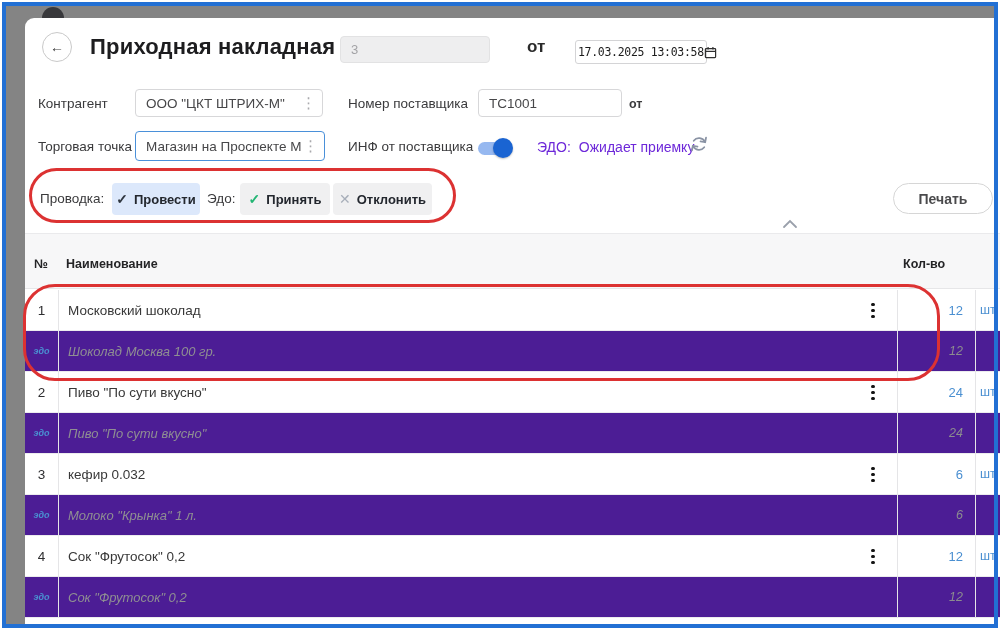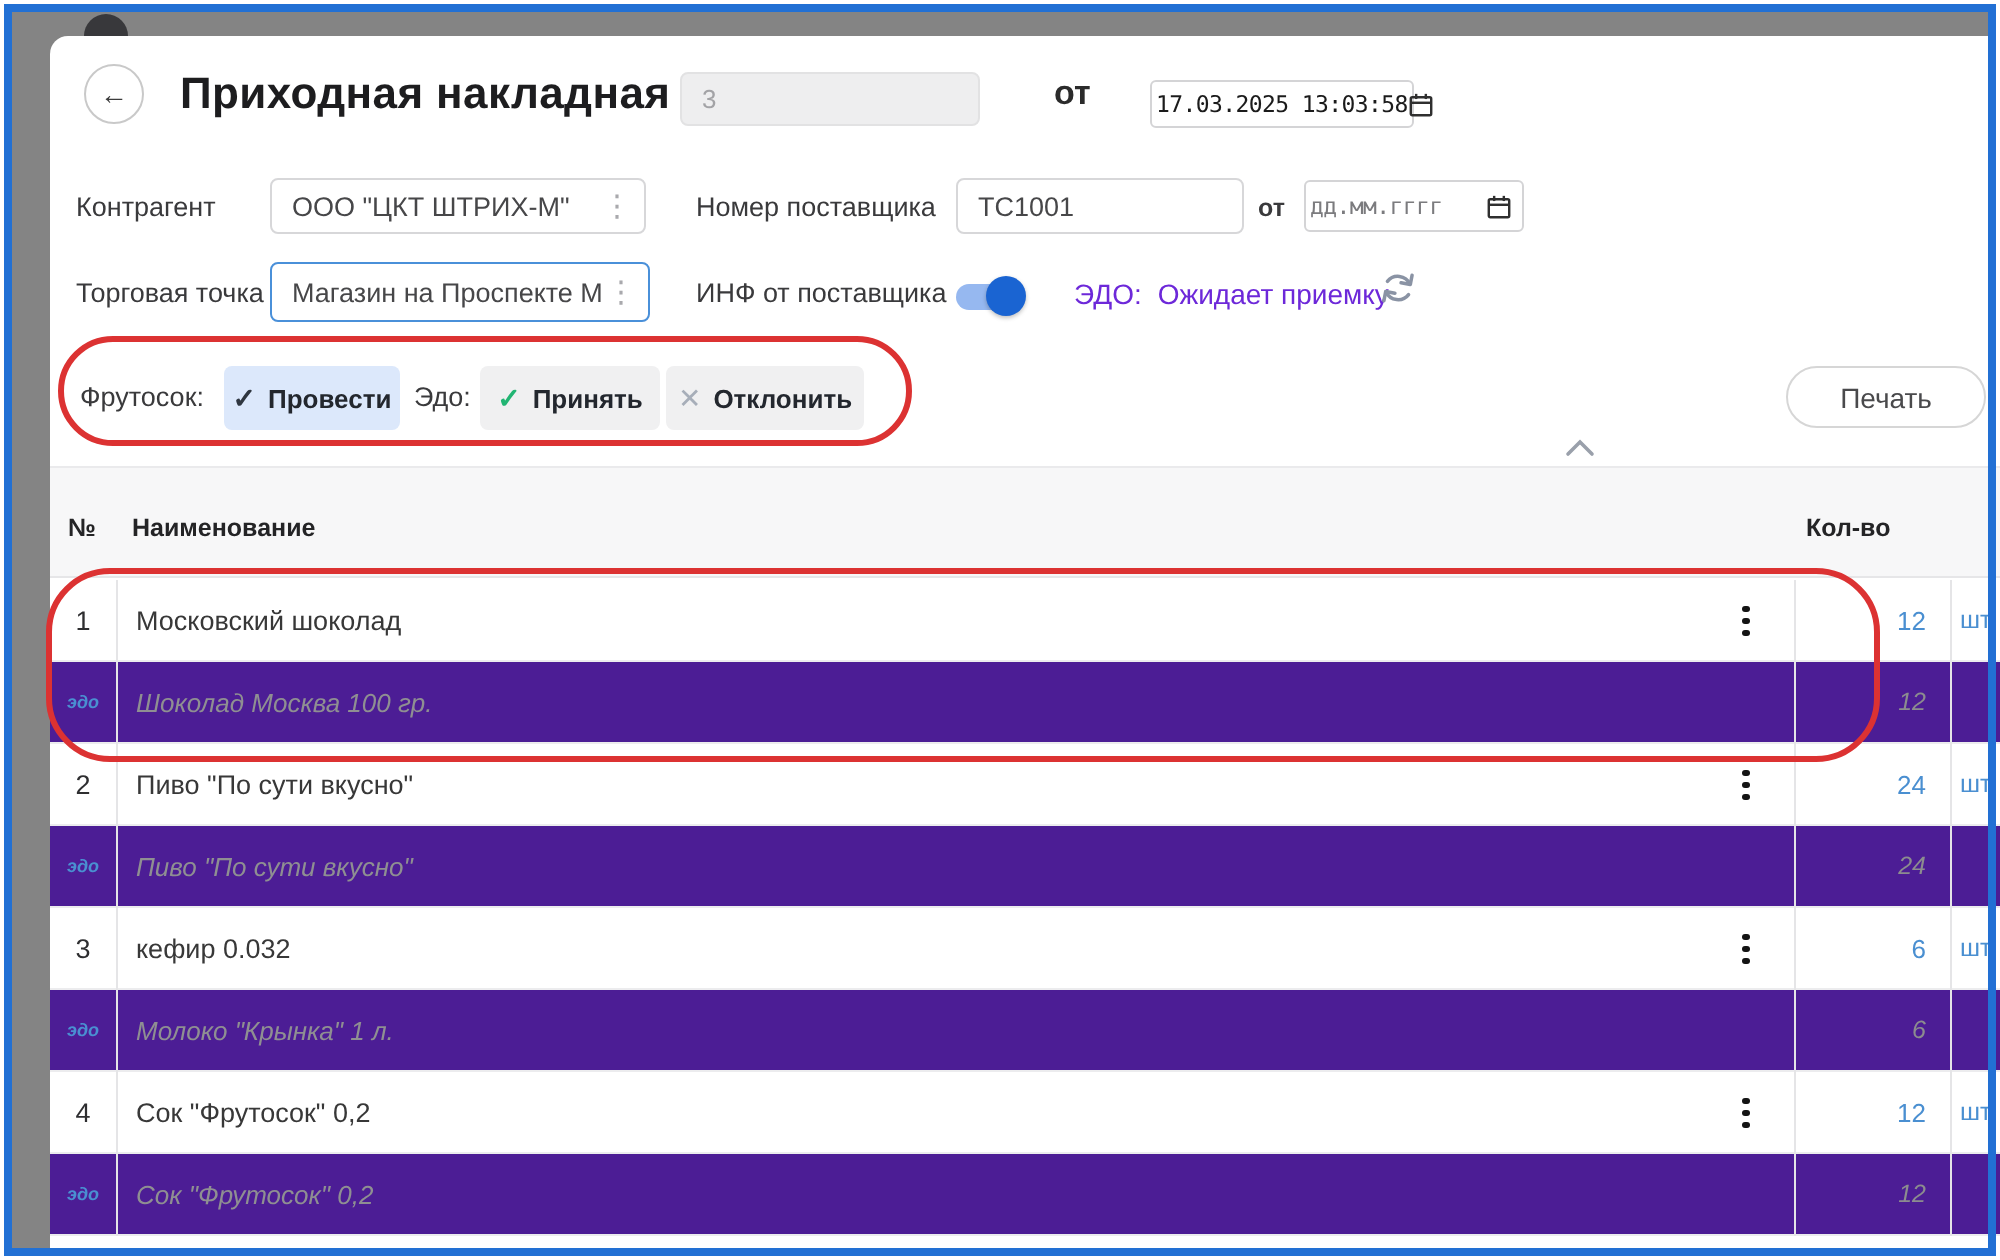--- a/index.html
+++ b/index.html
@@ -38,21 +38,21 @@
   
   .act-lbl { position:absolute; font-size:13.5px; color:#3a3a3c; }
   .btn { position:absolute; height:32px; border:none; border-radius:4px; display:flex; align-items:center; justify-content:center; gap:6px; font-family:"Liberation Sans",sans-serif; font-size:13px; font-weight:700; color:#23272e; cursor:pointer; padding:0 10px; }
   .btn .ck { font-size:14px; font-weight:700; }
   .btn-provesti { left:112px; top:183px; width:88px; background:#dce8fb; }
   .btn-provesti .ck { color:#2f3640; }
   .btn-accept { left:240px; top:183px; width:90px; background:#f0f0f1; }
   .btn-accept .ck { color:#22b573; }
   .btn-decline { left:333px; top:183px; width:99px; background:#f0f0f1; }
   .btn-decline .ck { color:#a7aeb9; font-weight:400; }
-  .btn-print { left:893px; top:183px; width:100px; height:31px; background:#fff; border:1px solid #d6d6d6; border-radius:16px; font-weight:400; font-size:14px; color:#4a4a4c; }
+  .btn-print { left:893px; top:183px; width:100px; height:31px; background:#fff; border:1px solid #d6d6d6; border-radius:16px; font-weight:700; font-size:14px; color:#4a4a4c; }
   .chevron { position:absolute; left:782px; top:219px; cursor:pointer; }
 
   
   .thead { position:absolute; left:25px; top:233px; width:975px; height:56px; background:#f7f7f8; border-top:1px solid #eaeaec; border-bottom:1px solid #e6e6e8; }
   .th { position:absolute; top:23px; font-size:12.5px; font-weight:700; color:#242426; }
   .tbody { position:absolute; left:25px; top:290px; width:975px; }
   .trow { position:relative; height:41px; border-bottom:1px solid #ececee; background:#fff; }
   .trow.sub { background:#4c1d95; }
   .cell { position:absolute; top:0; height:41px; line-height:41px; font-size:13.5px; color:#383838; white-space:nowrap; }
   .c-num { left:0; width:33px; text-align:center; color:#2e2e30; }
@@ -102,31 +102,20 @@
     <div class="lbl" style="left:38px; top:96px;">Контрагент</div>
     <div class="inp" style="left:135px; top:89px; width:188px;">
       <span class="val">ООО "ЦКТ ШТРИХ-М"</span>
       <span class="kebab-sm">⋮</span>
     </div>
     <div class="lbl" style="left:348px; top:96px;">Номер поставщика</div>
     <div class="inp" style="left:478px; top:89px; width:144px;">
       <span class="val">TC1001</span>
     </div>
     <div class="lbl" style="left:629px; top:97px; font-size:12.5px; font-weight:600;">от</div>
-    <div class="dt-input ph" style="left:652px; top:90px; width:110px; height:26px;">
-      <span class="dt-text">дд.мм.гггг</span>
-      <span>
-        <svg width="13" height="13" viewBox="0 0 14 14" fill="none" stroke="#2f2f2f" stroke-width="1.3">
-          <rect x="1.5" y="2.8" width="11" height="9.7" rx="0.8"></rect>
-            <line x1="1.5" y1="5.8" x2="12.5" y2="5.8"></line>
-            <line x1="4.4" y1="1" x2="4.4" y2="3.8"></line>
-            <line x1="9.6" y1="1" x2="9.6" y2="3.8"></line>
-        </svg>
-      </span>
-    </div>
 
     <div class="lbl" style="left:38px; top:139px;">Торговая точка</div>
     <div class="inp focused" style="left:135px; top:131px; width:190px; height:30px;">
       <span class="val">Магазин на Проспекте Мира</span>
       <span class="kebab-sm">⋮</span>
     </div>
     <div class="lbl" style="left:348px; top:139px;">ИНФ от поставщика</div>
     <div class="toggle">
       <span class="track"></span>
         <span class="knob"></span>
@@ -136,21 +125,21 @@
     </div>
     <div class="refresh">
       <svg width="22" height="22" viewBox="0 0 20 20" fill="none" stroke="#8a93a4" stroke-width="1.6" stroke-linecap="round" stroke-linejoin="round">
         <path d="M5.2 7.0 A6 6 0 0 1 15.4 8.2"></path>
         <path d="M16.4 4.2 L15.6 8.4 L11.4 7.6"></path>
         <path d="M14.8 13.0 A6 6 0 0 1 4.6 11.8"></path>
         <path d="M3.6 15.8 L4.4 11.6 L8.6 12.4"></path>
       </svg>
     </div>
 
-    <div class="act-lbl" style="left:40px; top:191px;">Фрутосок:</div>
+    <div class="act-lbl" style="left:40px; top:191px;">Проводка:</div>
     <button class="btn btn-provesti">
       <span class="ck">✓</span>
       <span>Провести</span>
     </button>
     <div class="act-lbl" style="left:207px; top:191px;">Эдо:</div>
     <button class="btn btn-accept">
       <span class="ck">✓</span>
       <span>Принять</span>
     </button>
     <button class="btn btn-decline">

